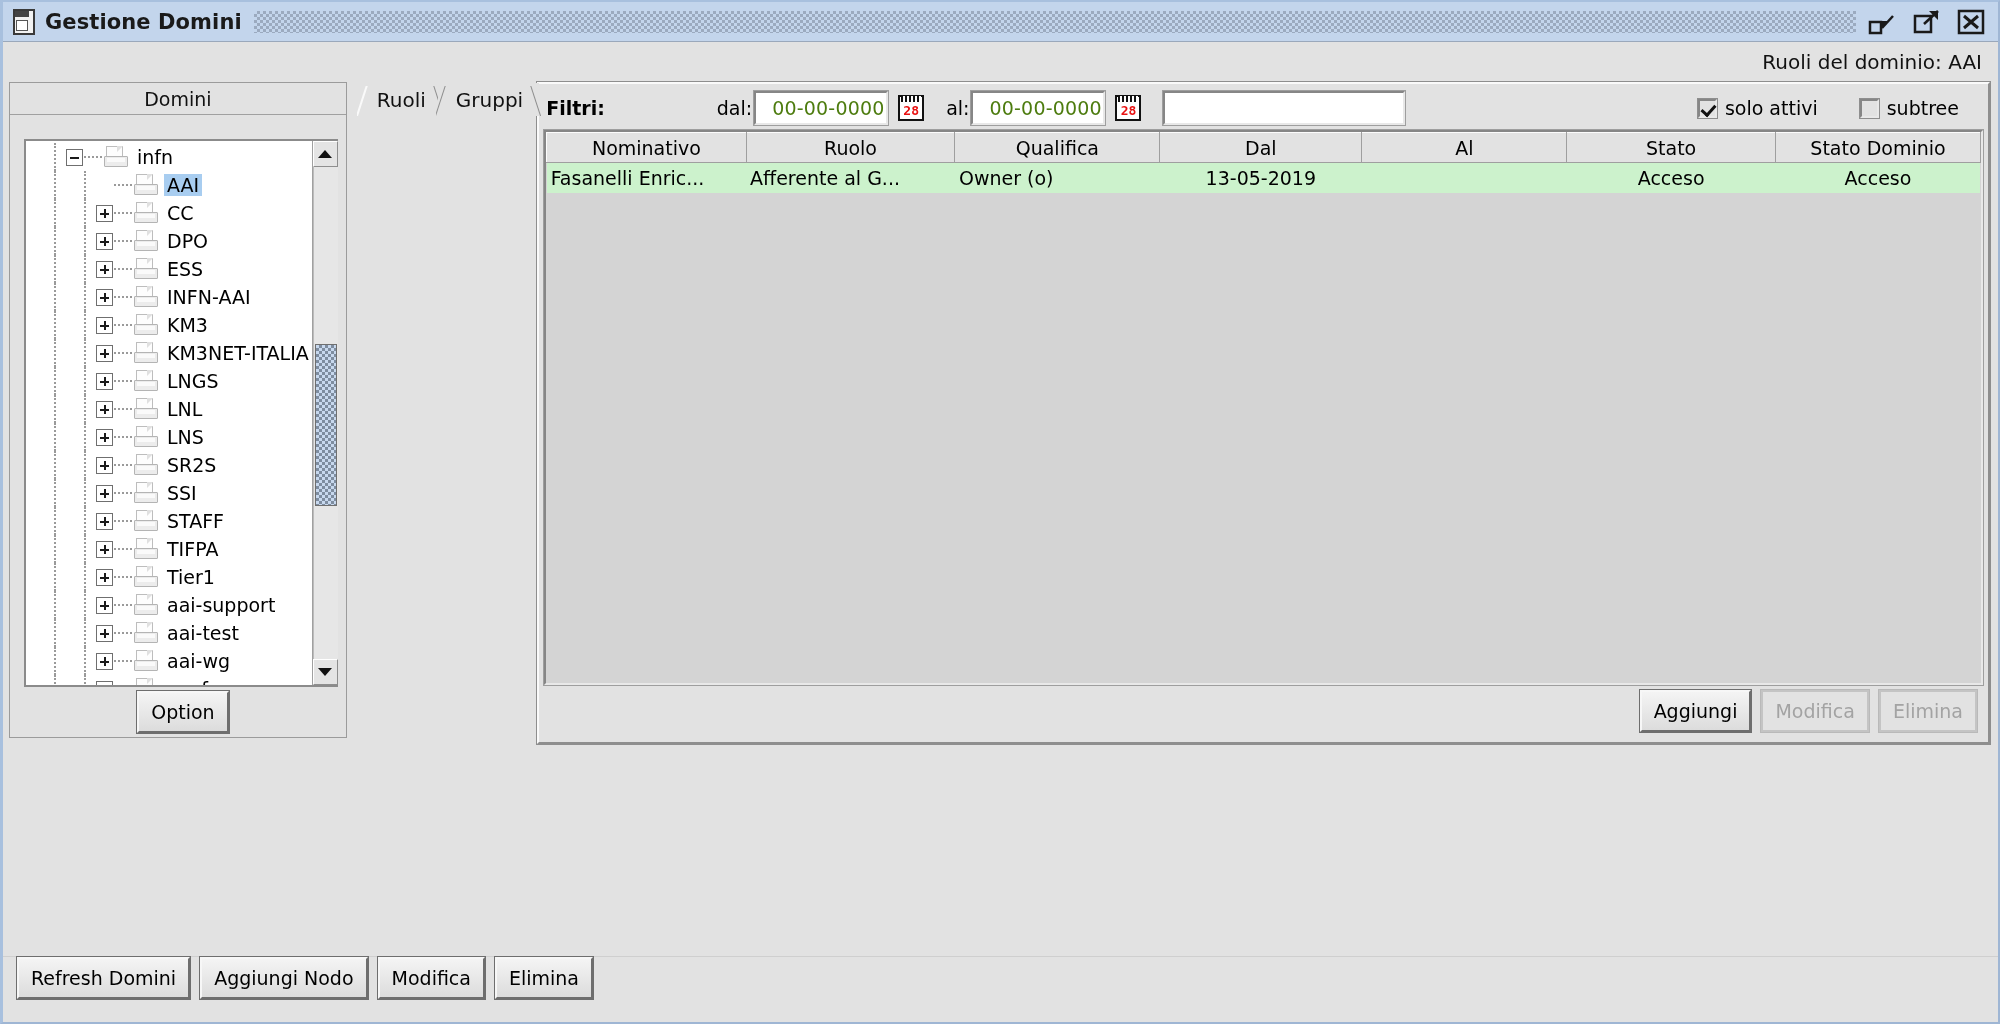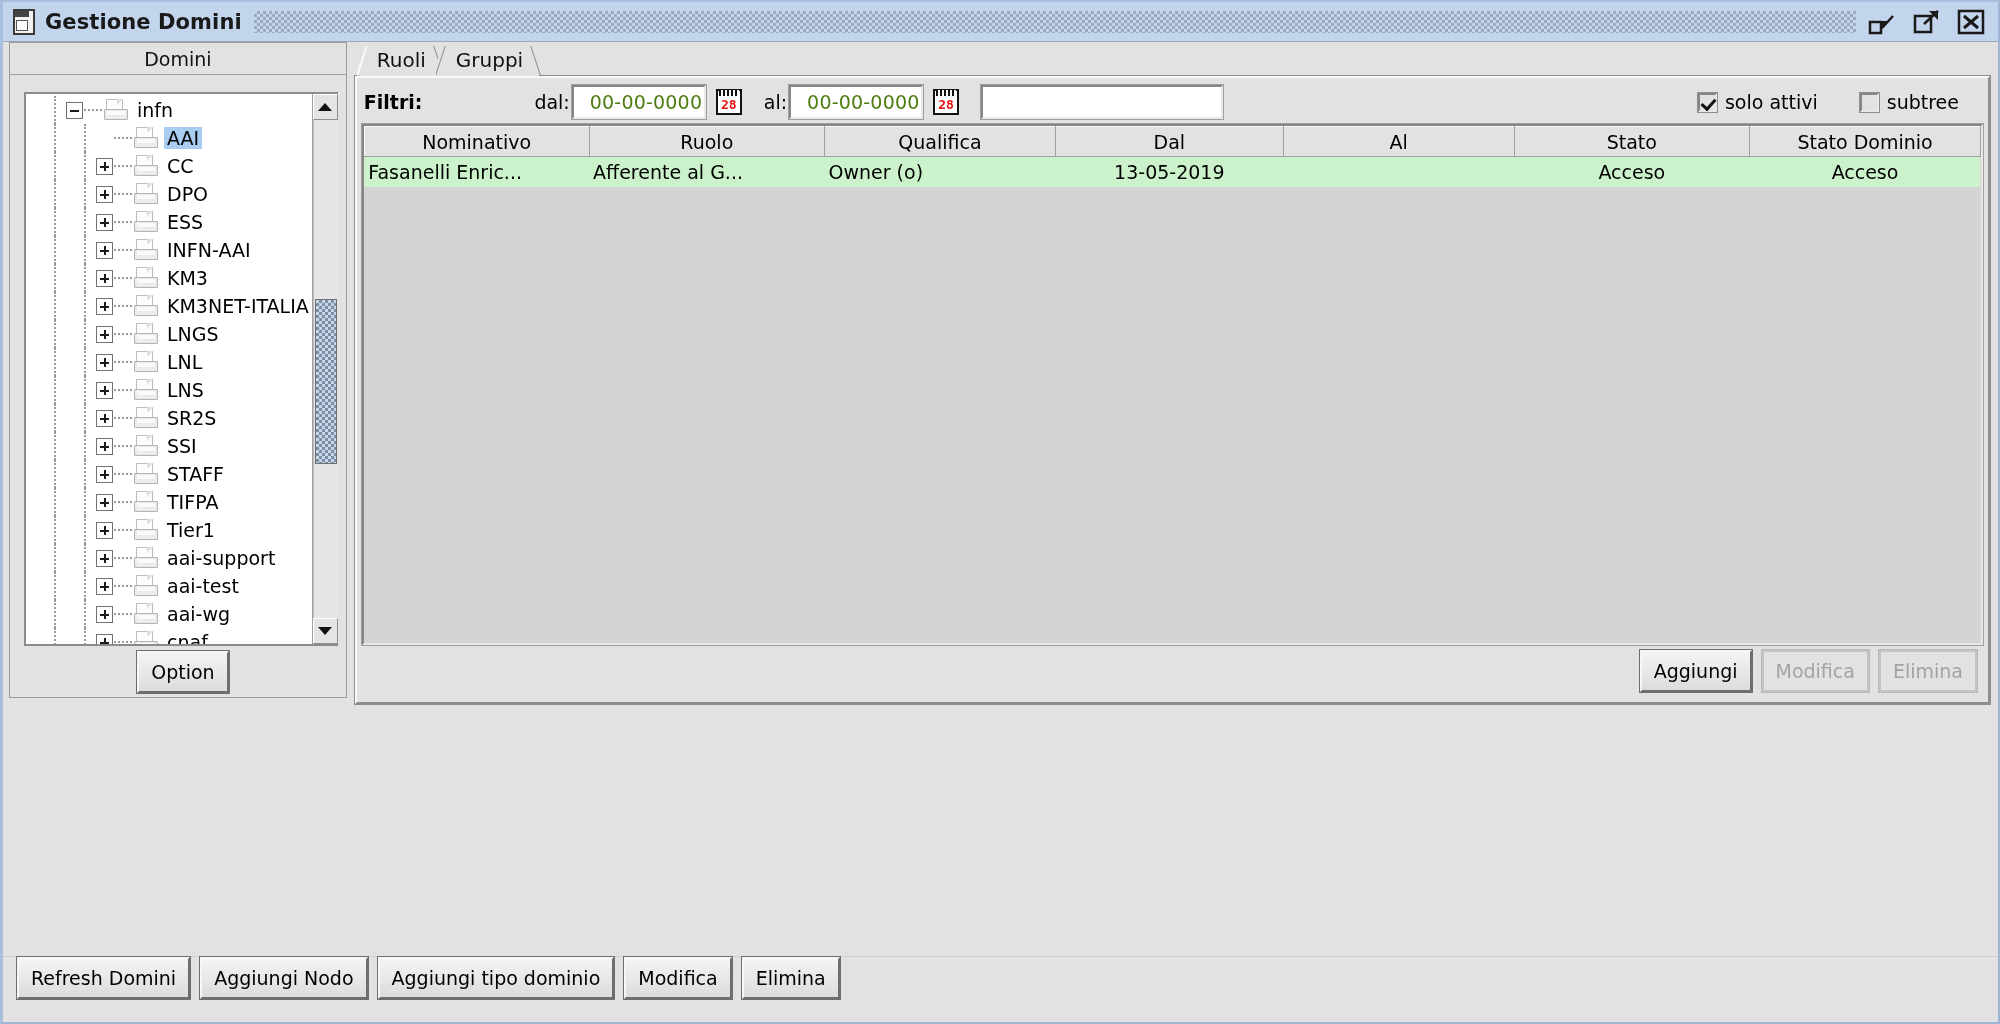--- a/index.html
+++ b/index.html
@@ -110,21 +110,21 @@
     height: 32px;
     line-height: 32px;
     text-align: center;
     font-size: 19px;
     color: #111;
     background: #e2e2e2;
     border-bottom: 1px solid #a0a0a0;
   }
   .tree-wrap {
     flex: 1 1 auto;
-    margin: 17px 8px 0 14px;
+    margin: 24px 8px 0 14px;
     background: #fff;
     border: 2px solid #8b8b8b;
     border-right: none;
     display: flex;
     position: relative;
     overflow: hidden;
   }
   .tree {
     flex: 1 1 auto;
     position: relative;
@@ -285,21 +285,21 @@
     background: #e2e2e2;
     color: #a3a3a3;
     border-color: #c4c4c4;
     outline: 1px solid #b9b9b9;
   }
 
   
   .rightpanel {
     flex: 1 1 auto;
     display: flex;
-    flex-direction: column;
+    flex-direction: row;
     position: relative;
     height: 662px;
   }
   .tabstrip {
     height: 34px;
     display: flex;
     align-items: flex-end;
     padding-left: 6px;
     position: relative;
     z-index: 3;
@@ -535,20 +535,23 @@
       </div>
       <div class="tb-btn">
         <svg width="30" height="28" viewBox="0 0 30 28">
           <rect x="3" y="3" width="24" height="22" fill="none" stroke="#1a1a1a" stroke-width="2.5"></rect>
           <path d="M8 8 L22 20 M22 8 L8 20" stroke="#1a1a1a" stroke-width="3" fill="none"></path>
         </svg>
       </div>
     </div>
   </div>
 
+  <div class="headerstrip">
+    <span>Ruoli del dominio: AAI</span>
+  </div>
 
   <div class="body">
 
     <div class="leftpanel">
       <div class="panel-title">Domini</div>
       <div class="tree-wrap">
         <div class="tree" id="tree">
             <div class="trow">
               <div class="t-indent">
                 <div class="guide" style="left: 28px;"></div>
@@ -960,17 +963,16 @@
           <button class="btn disabled">Modifica</button>
           <button class="btn disabled">Elimina</button>
         </div>
       </div>
     </div>
   </div>
 
   <div class="bottombar">
     <button class="btn">Refresh Domini</button>
     <button class="btn">Aggiungi Nodo</button>
-    <button class="btn">Aggiungi tipo dominio</button>
     <button class="btn">Modifica</button>
     <button class="btn">Elimina</button>
   </div>
 </div>
 
 </body></html>

